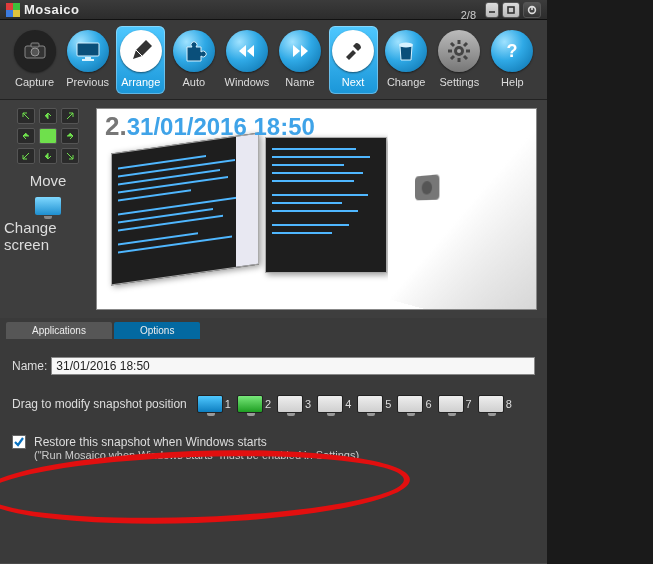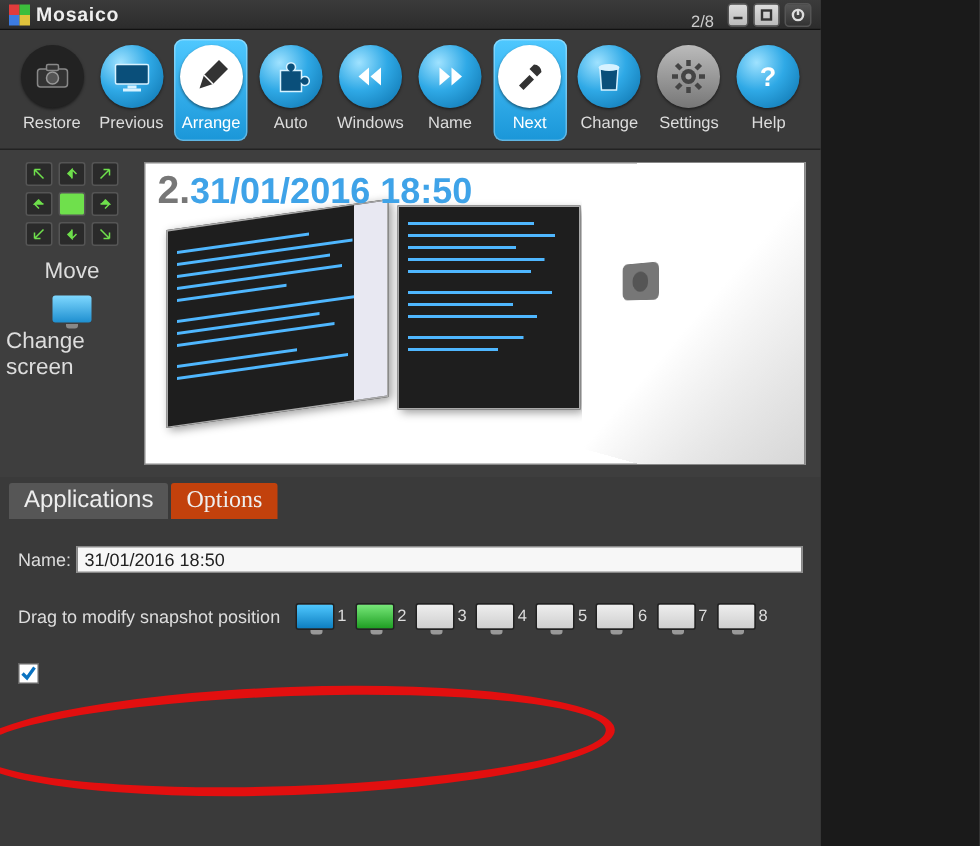--- a/index.html
+++ b/index.html
@@ -54,22 +54,22 @@
   .cardside{ position:absolute; right:0; top:10px; width:148px;height:180px;
     background:linear-gradient(135deg,#fff 0%,#fff 55%,#d0d0d0 100%);
     transform:perspective(340px) rotateY(-46deg); transform-origin:left center;}
   .cardside .cam{ position:absolute; width:28px;height:22px; background:#777; border-radius:4px; left:36px; top:60px;}
   .cardside .cam:before{content:"";position:absolute;width:12px;height:12px;border-radius:50%;background:#555;left:8px;top:5px;}
   .codebar{position:absolute;height:2px;background:#4fb7ff;left:6px;right:10px;}
   .graph{position:absolute;left:6px;top:6px;width:68px;height:28px;background:linear-gradient(90deg,#6fe04c,#6fe04c);}
 
   
   .tabs{ display:flex; gap:2px; padding:4px 6px 0 6px; background:#3a3a3a;}
-  .tab{ padding:3px 10px; font-size:16px; background:#565656; color:#eee; border-radius:2px 2px 0 0; cursor:pointer;}
-  .tab.sel{ background:#c2410c;font-family:Liberation Serif, serif;}
+  .tab{ padding:3px 26px; font-size:10px; background:#565656; color:#eee; border-radius:2px 2px 0 0; cursor:pointer;}
+  .tab.sel{ background:#0369a1;}
   .panel{ background:#3a3a3a; padding:10px 12px; color:#ddd; height:224px; position:relative;}
 
   .namerow{ display:flex; align-items:center; gap:4px; margin:8px 0 20px 0;}
   .namerow label{ font-size:12px;}
   .namerow input{ flex:1; height:18px; font-size:12px; padding:0 4px; background:#f7f7f7; border:1px solid #888; color:#222;}
 
   .dragrow{ display:flex; align-items:center; gap:10px; font-size:12px; margin-bottom:22px;}
   .slots{ display:flex; gap:6px; align-items:center;}
   .slot{ display:flex; align-items:center; gap:2px;}
   .mon{ width:26px;height:18px; border-radius:2px; position:relative; border:1px solid #222;}
@@ -125,21 +125,21 @@
   <div class="toolbar">
 
     <div class="tbtn">
       <div class="ticon" style="background:#222">
         <svg width="26" height="20">
             <rect x="3" y="5" width="20" height="12" rx="2" fill="#333" stroke="#888"></rect>
             <circle cx="13" cy="11" r="4" fill="#555" stroke="#999"></circle>
             <rect x="9" y="2" width="8" height="4" rx="1" fill="#333" stroke="#888"></rect>
           </svg>
       </div>
-      <div class="tlabel">Restore</div>
+      <div class="tlabel">Capture</div>
     </div>
 
     <div class="tbtn">
       <div class="ticon glossy">
         <svg width="28" height="22">
             <rect x="3" y="3" width="22" height="13" rx="1" fill="#0a4f7a" stroke="#d7f2ff"></rect>
             <rect x="11" y="17" width="6" height="2" fill="#d7f2ff"></rect>
             <rect x="8" y="19" width="12" height="2" fill="#d7f2ff"></rect>
           </svg>
       </div>
@@ -370,18 +370,22 @@
           </div>
       </div>
     </div>
 
     <div class="restorechk">
       <div class="cb">
         <svg width="12" height="12">
             <path d="M2 6 L5 9 L10 2"></path>
           </svg>
       </div>
+      <div>
+        <div>Restore this snapshot when Windows starts</div>
+        <div class="hint">("Run Mosaico when Windows starts" must be enabled in Settings)</div>
+      </div>
     </div>
 
     <div class="anno"></div>
   </div>
 
 </div>
 
 </body></html>

